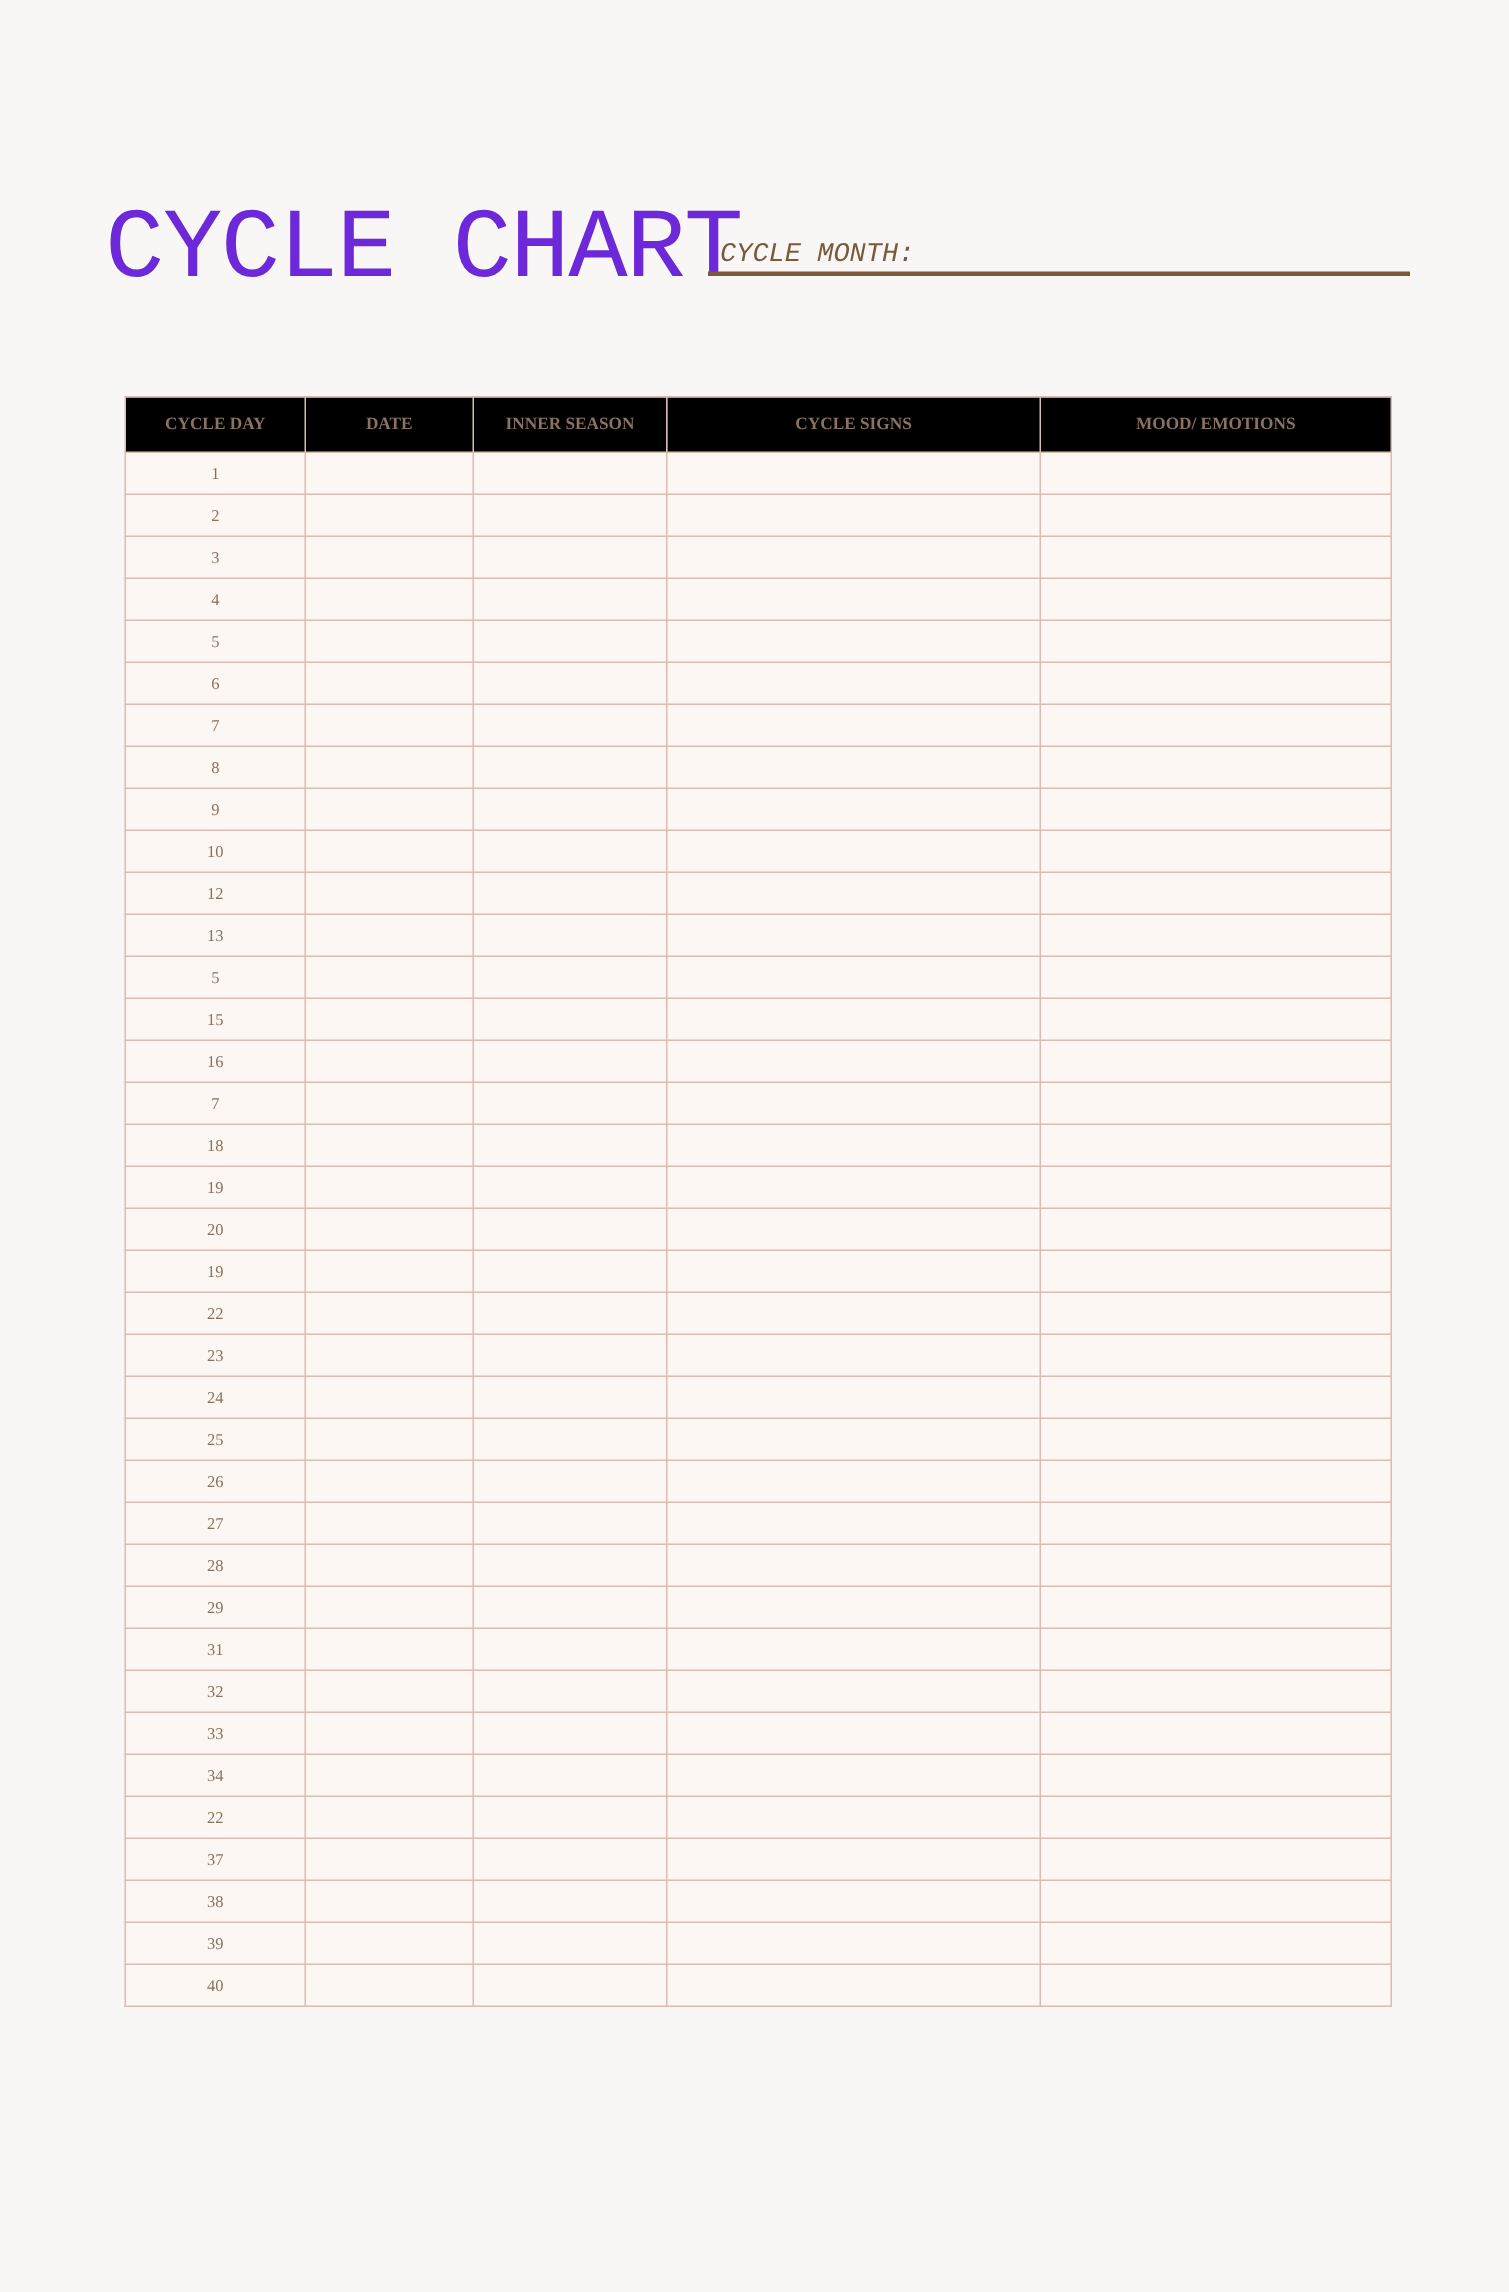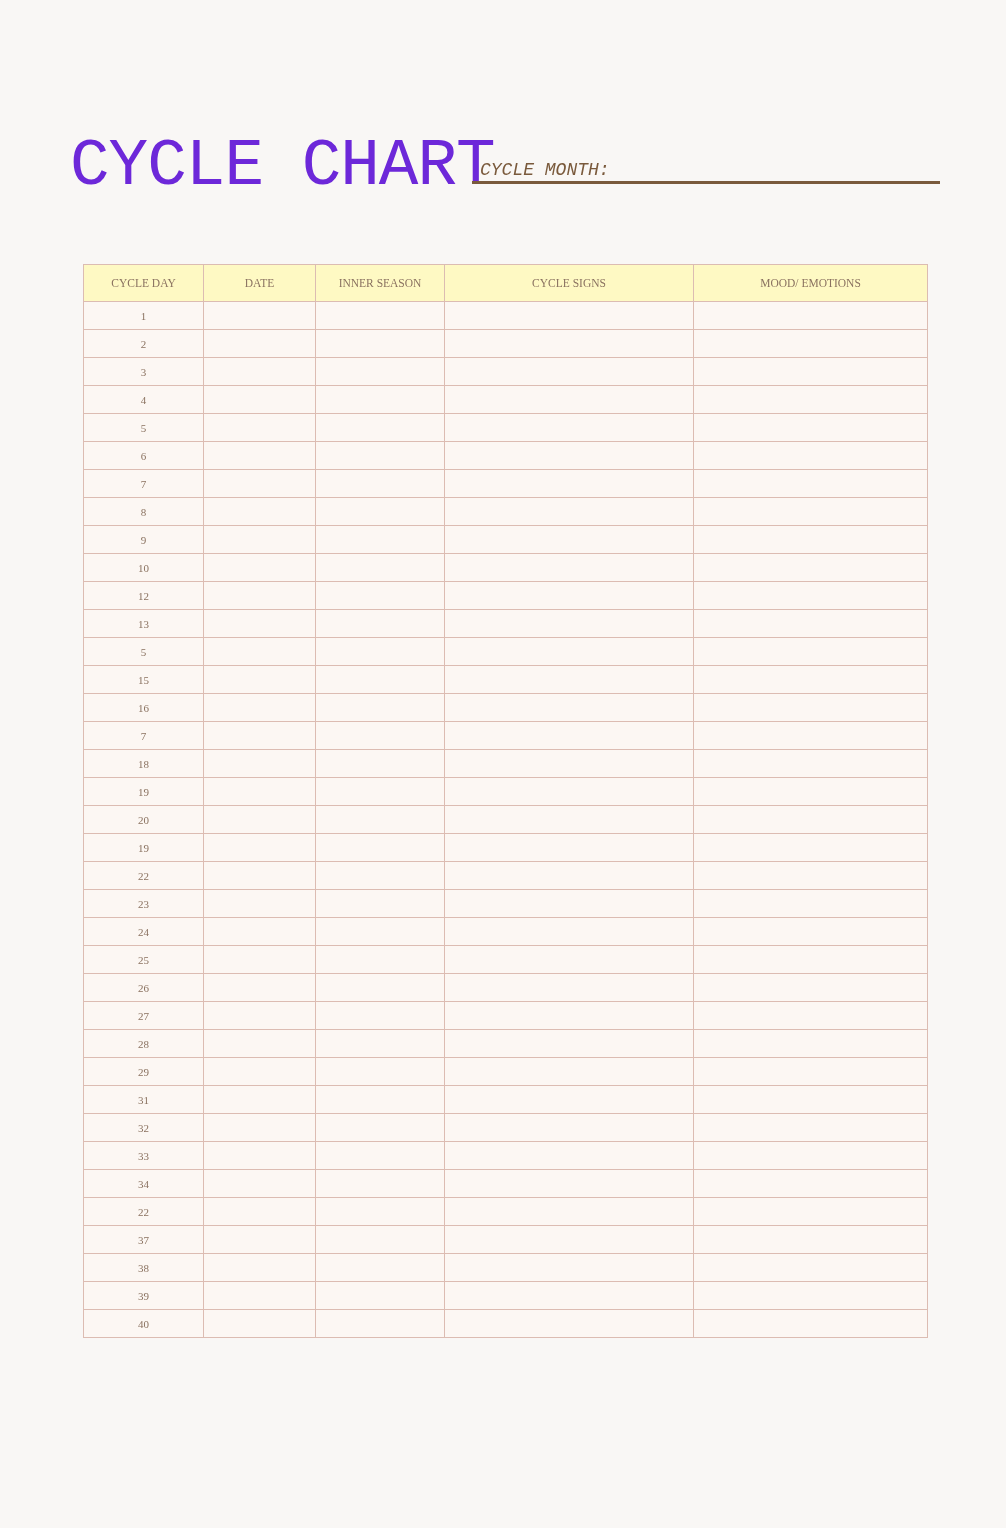--- a/index.html
+++ b/index.html
@@ -36,22 +36,22 @@
   }
   th, td {
     border: 1px solid #dcbcb2;
     text-align: center;
     font-family: "Liberation Serif", serif;
     color: #8a7260;
     padding: 0;
   }
   th {
     height: 36px;
-    background: #fef9c3;
-    font-weight: normal;
+    background: #000000;
+    font-weight: bold;
     font-size: 11.5px;
     text-align: center;
   }
   td {
     height: 27px;
     background: #fcf7f3;
     font-size: 11px;
   }
 </style>
 </head>

